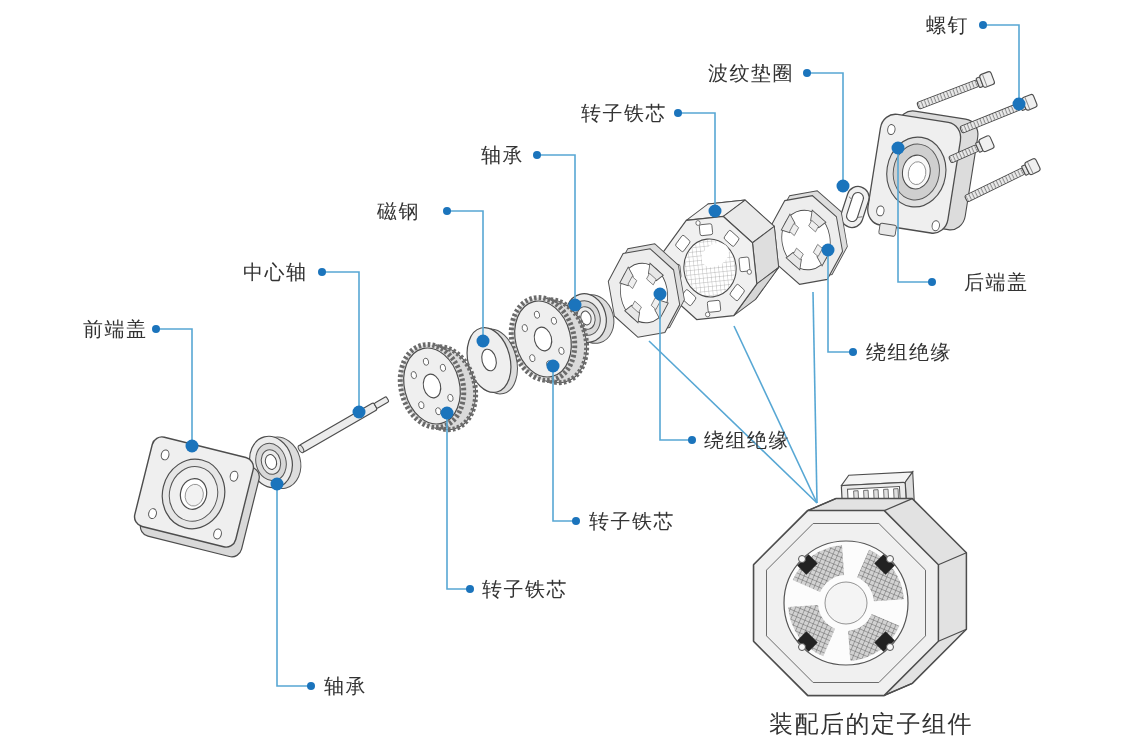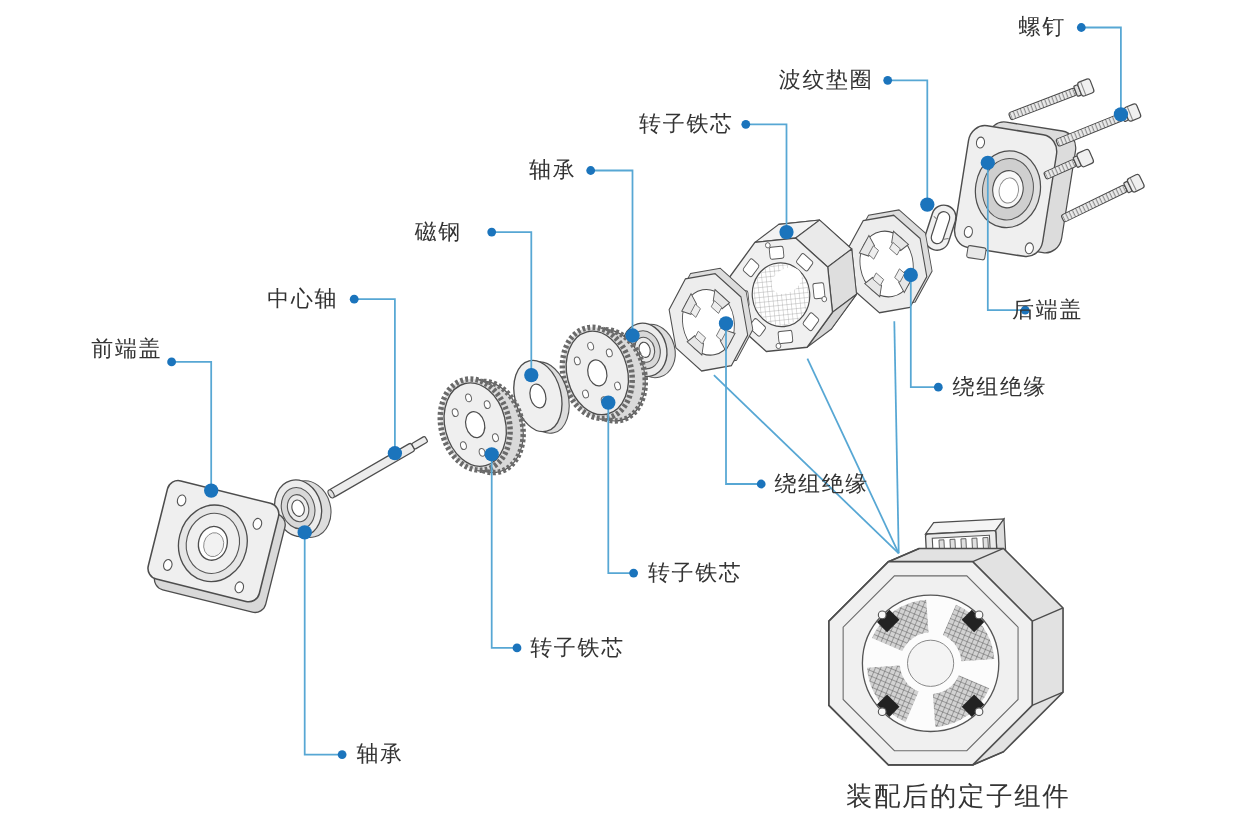--- a/index.html
+++ b/index.html
@@ -287,21 +287,21 @@
     <circle cx="277" cy="484" r="6.5"></circle>
   </g>
 </svg>
 
   <div class="lbl" style="left:926px;top:12px">螺钉</div>
   <div class="lbl" style="left:708px;top:60px">波纹垫圈</div>
   <div class="lbl" style="left:581px;top:100px">转子铁芯</div>
   <div class="lbl" style="left:481px;top:142px">轴承</div>
   <div class="lbl" style="left:377px;top:198px">磁钢</div>
   <div class="lbl" style="left:243px;top:259px">中心轴</div>
-  <div class="lbl" style="left:83px;top:305px">前端盖</div>
-  <div class="lbl" style="left:920px;top:269px">后端盖</div>
+  <div class="lbl" style="left:83px;top:316px">前端盖</div>
+  <div class="lbl" style="left:964px;top:269px">后端盖</div>
   <div class="lbl" style="left:866px;top:339px">绕组绝缘</div>
   <div class="lbl" style="left:704px;top:427px">绕组绝缘</div>
   <div class="lbl" style="left:589px;top:508px">转子铁芯</div>
   <div class="lbl" style="left:482px;top:576px">转子铁芯</div>
   <div class="lbl" style="left:324px;top:673px">轴承</div>
   <div class="caption" style="left:769px;top:708px">装配后的定子组件</div>
 </div>
 
 </body></html>

